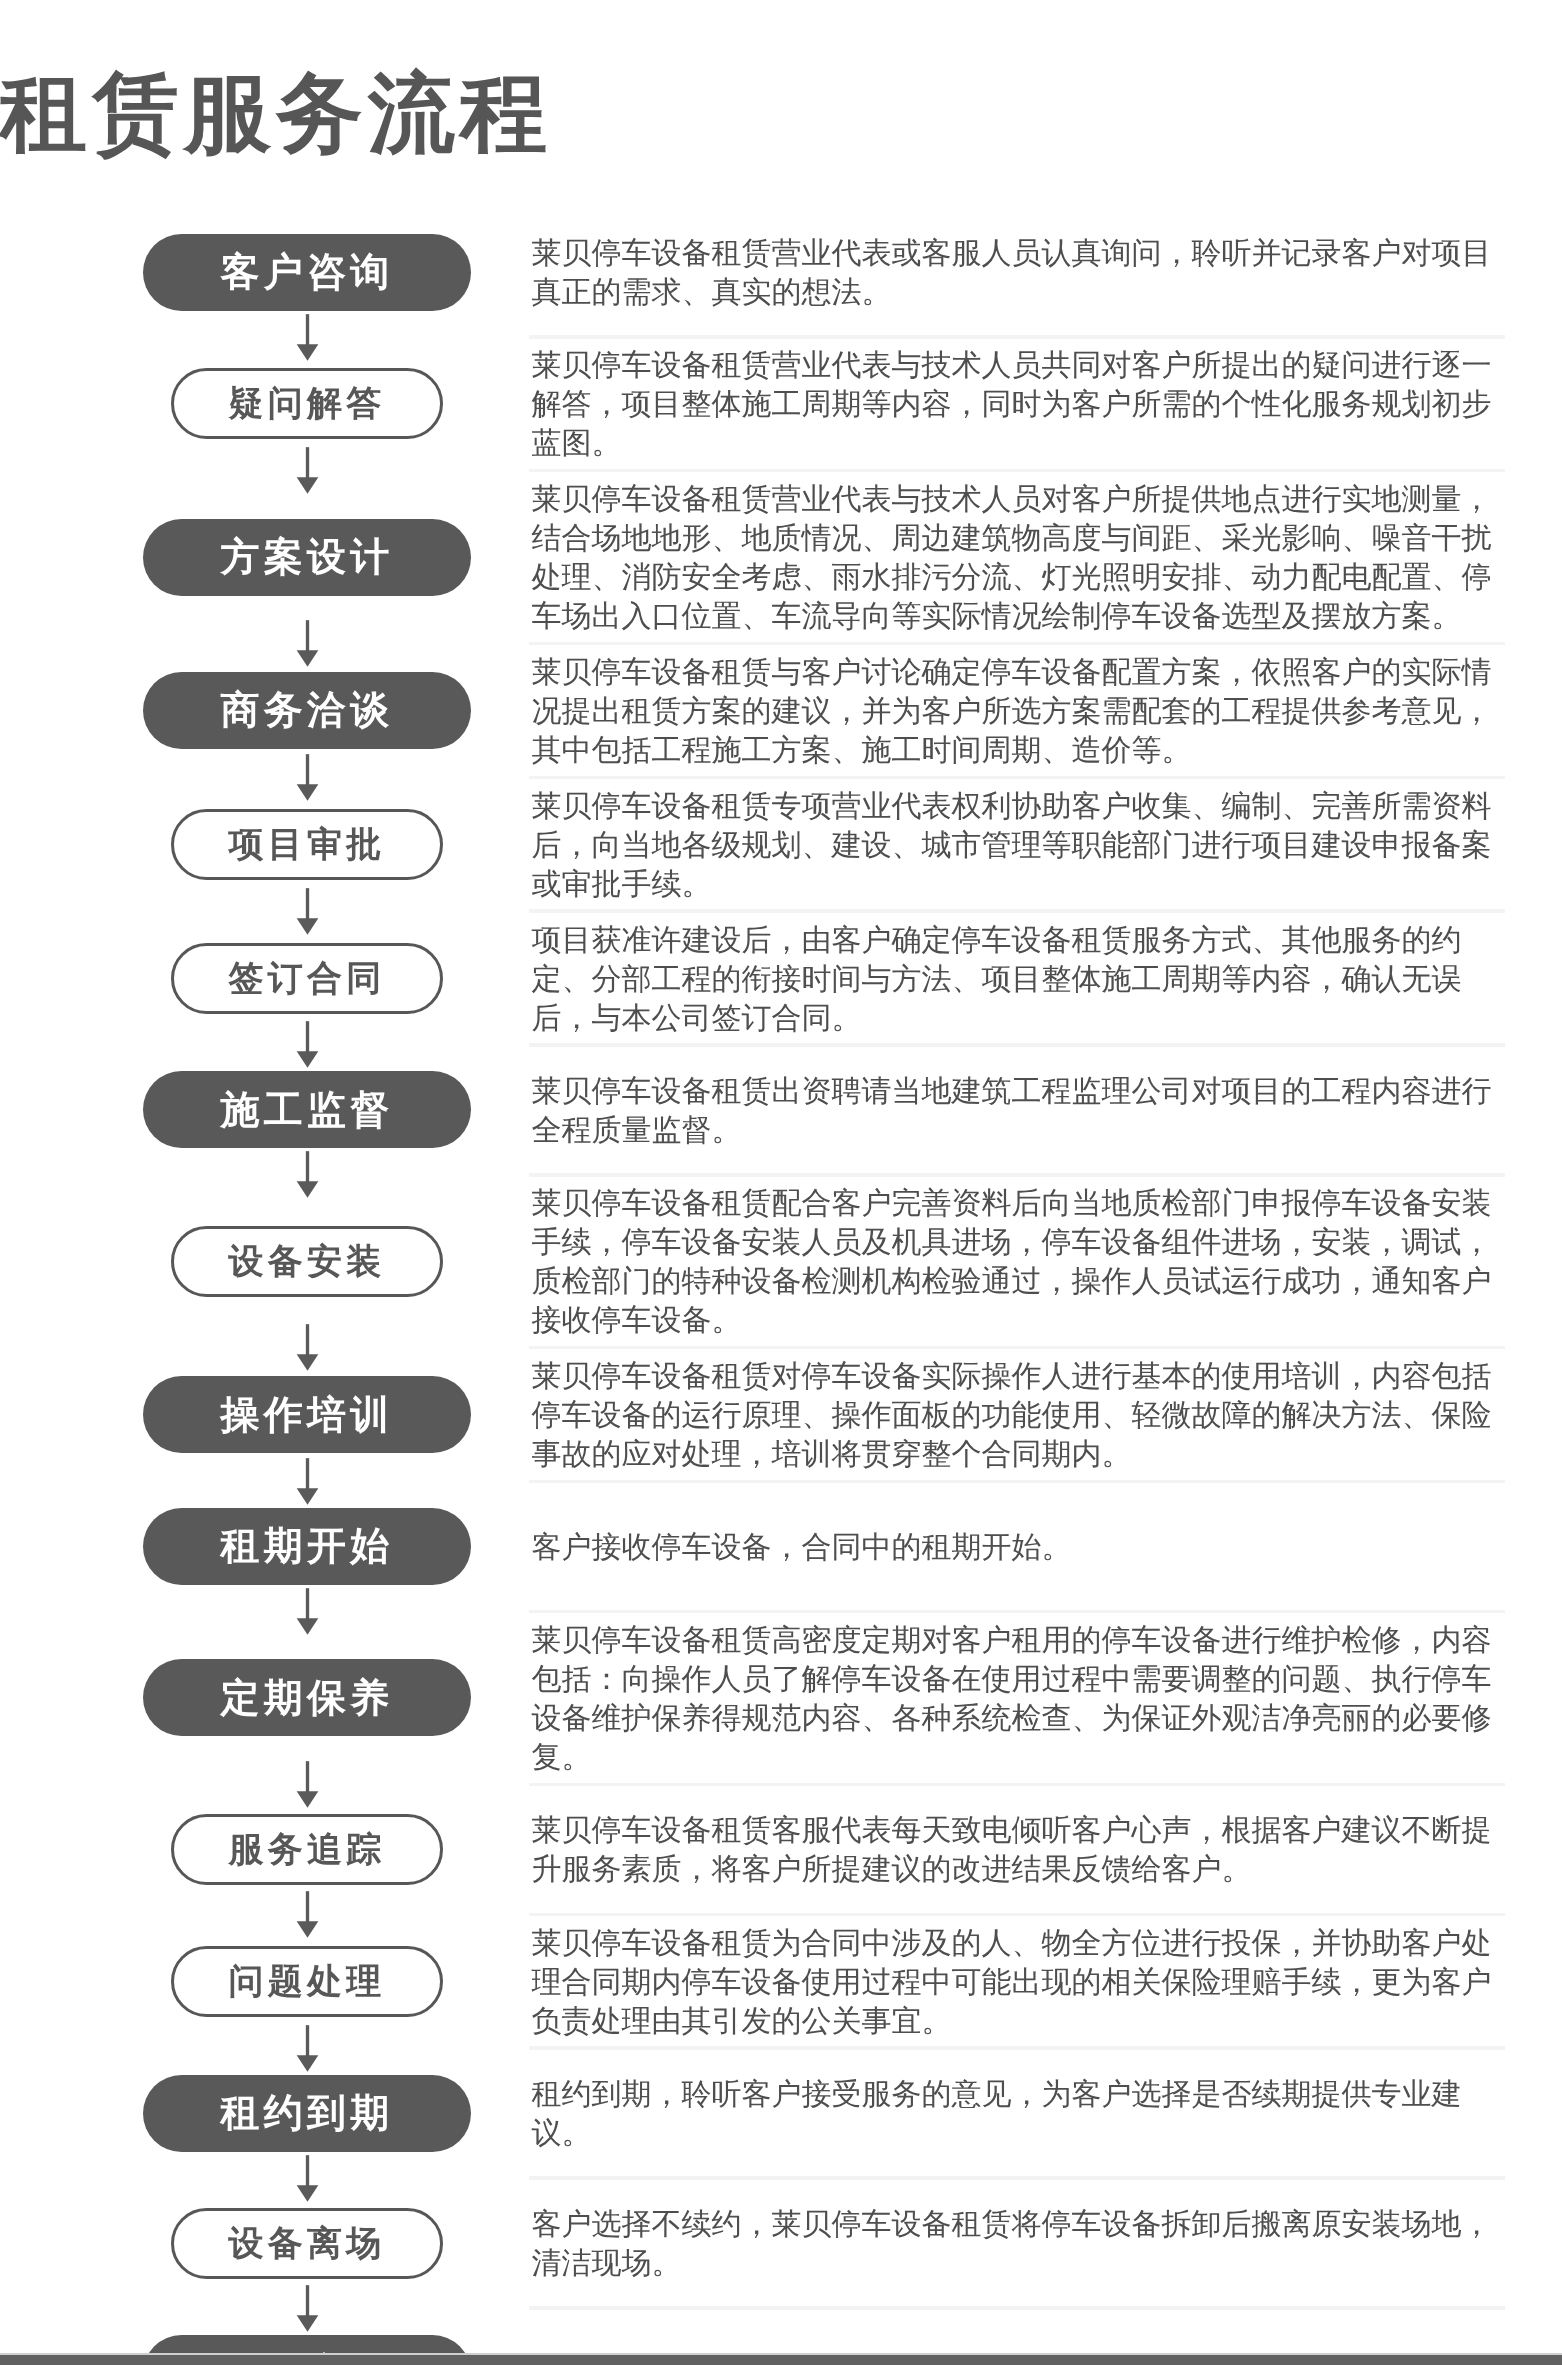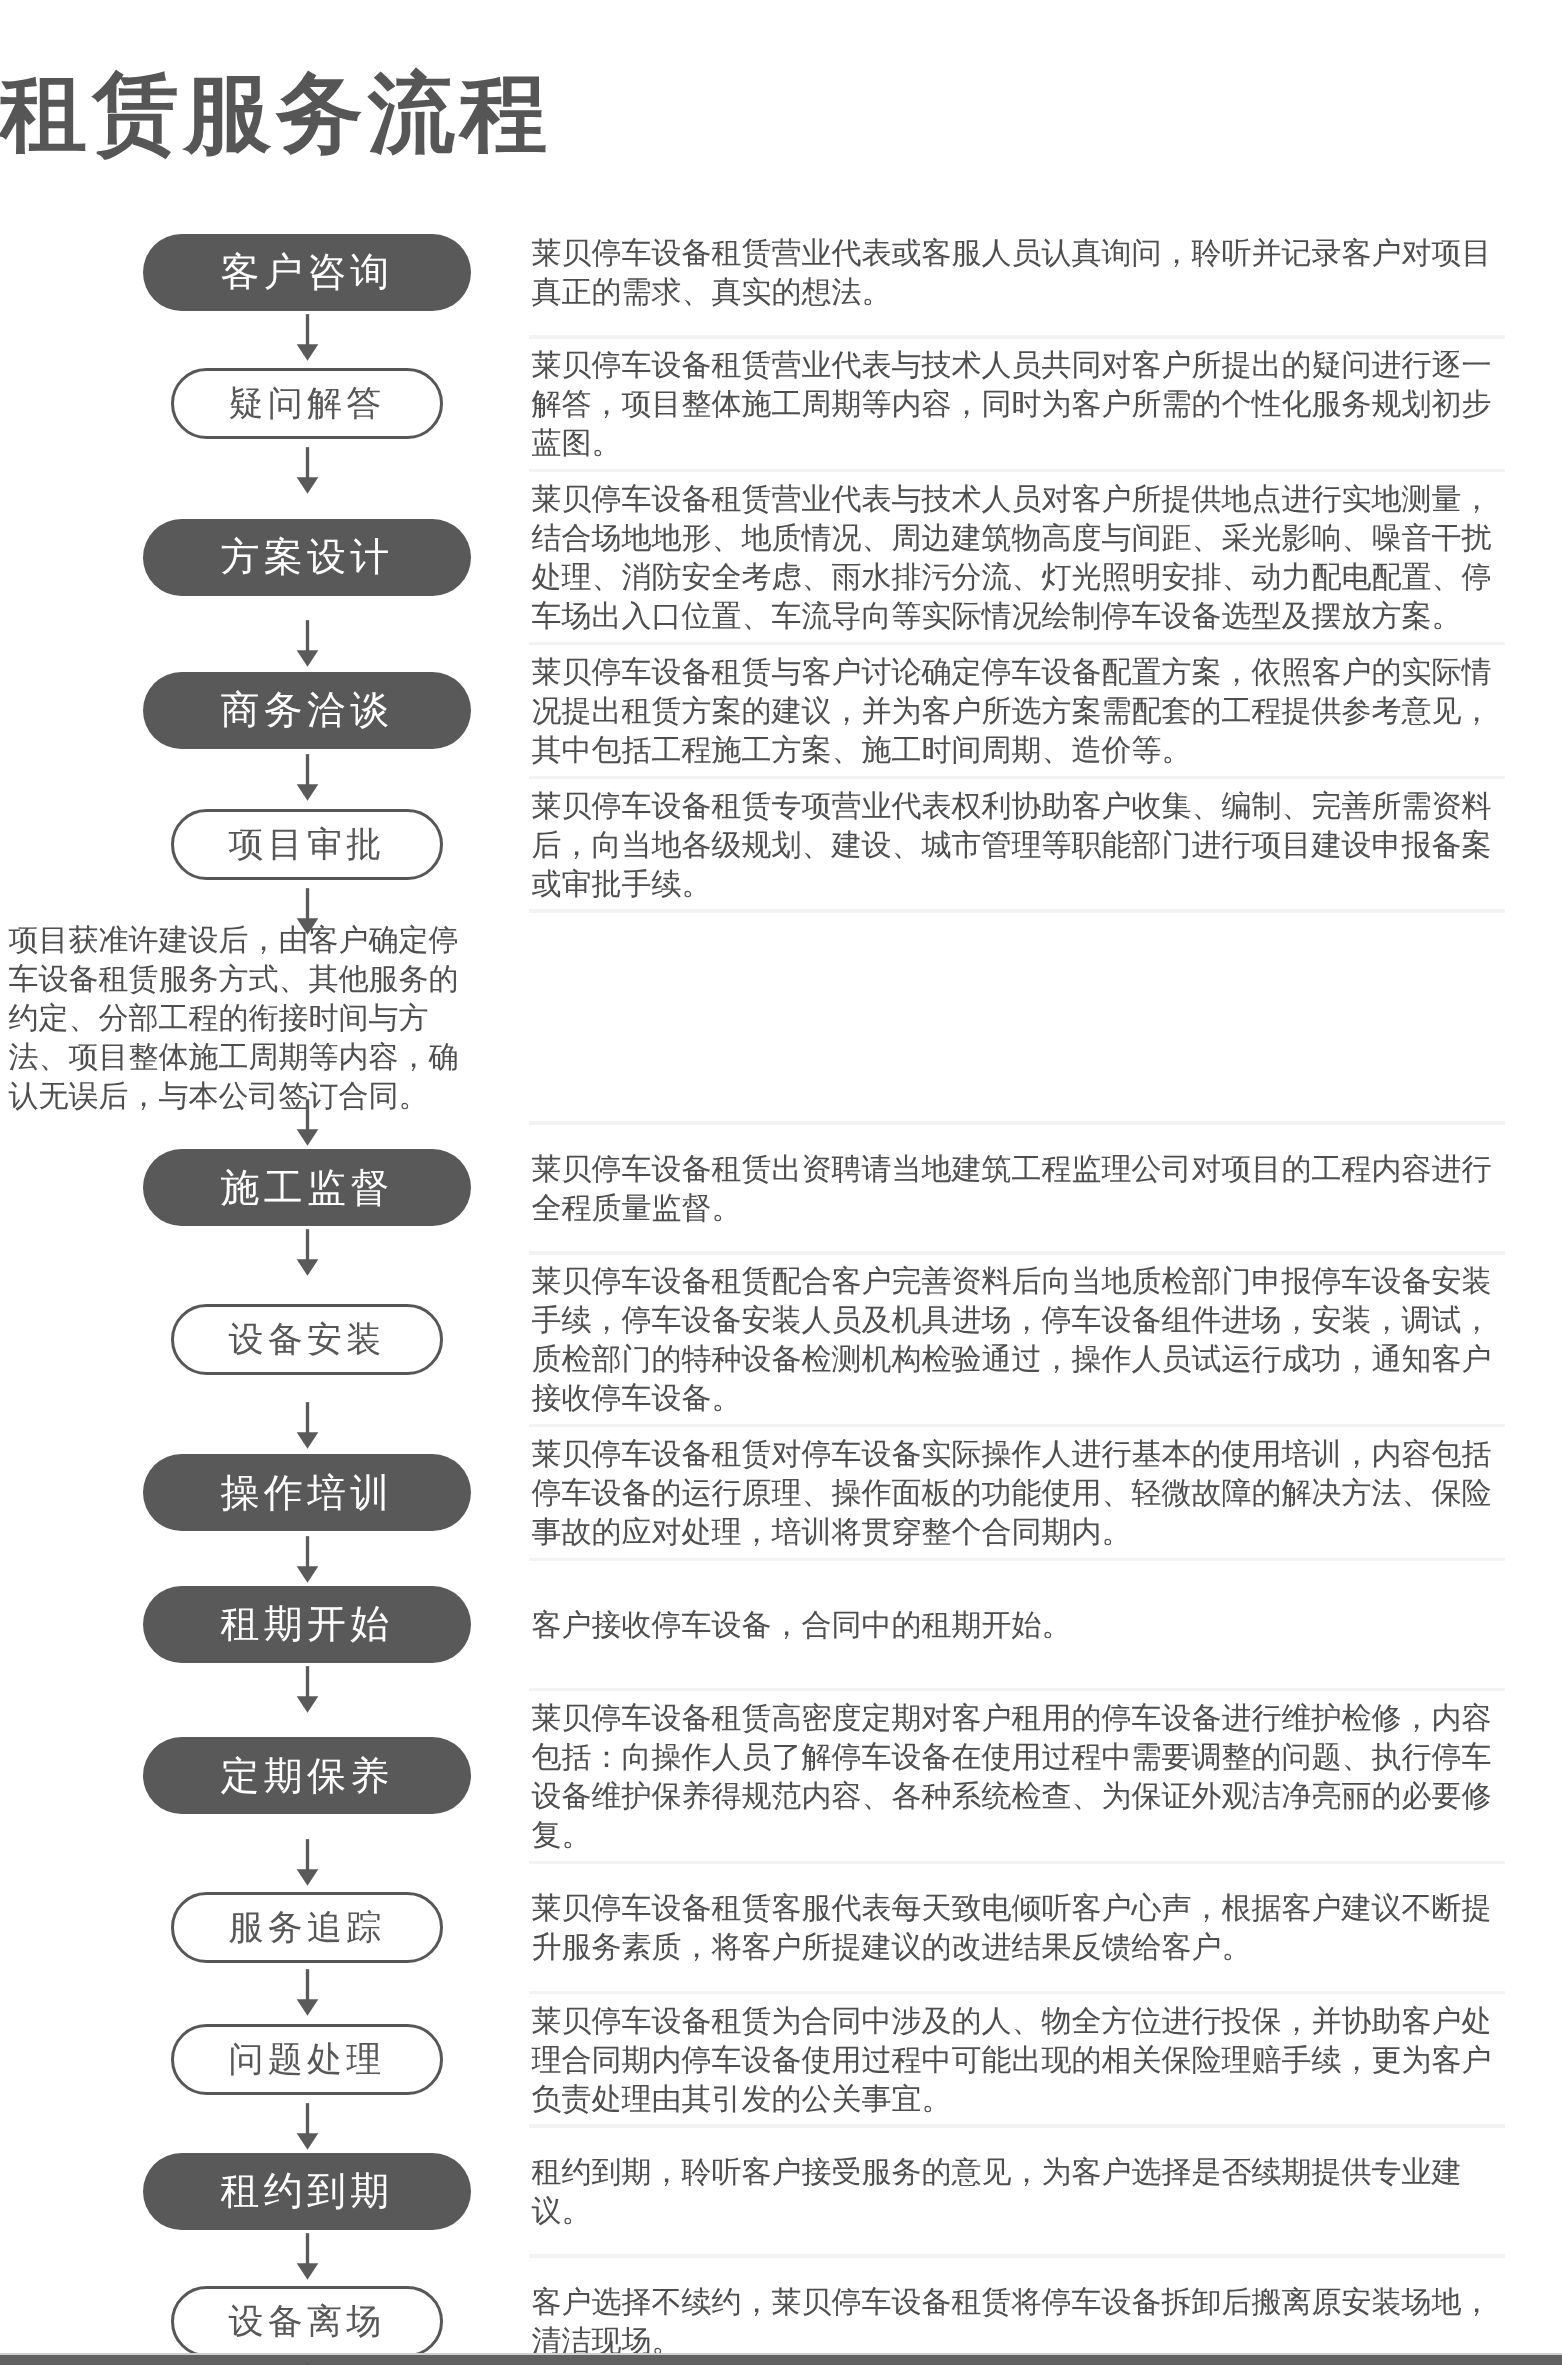--- a/index.html
+++ b/index.html
@@ -35,21 +35,21 @@
   }
   .pill {
     box-sizing: border-box;
     width: 328px;
     height: 77px;
     margin-left: 143px;
     border-radius: 39px;
     display: flex;
     align-items: center;
     justify-content: center;
-    font-weight: normal;
+    font-weight: bold;
     letter-spacing: 4.2px;
     white-space: nowrap;
   }
   .pill.filled {
     background: #595959;
     color: #ffffff;
     font-size: 39px;
   }
   .pill.outlined {
     width: 272px;
@@ -163,20 +163,25 @@
     </div>
     <div class="desc">莱贝停车设备租赁专项营业代表权利协助客户收集、编制、完善所需资料后，向当地各级规划、建设、城市管理等职能部门进行项目建设申报备案或审批手续。</div>
     <div class="separator"></div>
     <svg class="arrow" width="25" height="47" viewBox="0 0 30 56" aria-hidden="true">
       <line x1="15" y1="0" x2="15" y2="38" stroke="#5a5a5a" stroke-width="4"></line>
       <polygon points="2,36 28,36 15,56" fill="#5a5a5a"></polygon>
     </svg>
   </div>
 
   <div class="row">
+    <div class="pill-col">
+      <div class="pill outlined">
+        <span class="pill-label">签订合同</span>
+      </div>
+    </div>
     <div class="desc">项目获准许建设后，由客户确定停车设备租赁服务方式、其他服务的约定、分部工程的衔接时间与方法、项目整体施工周期等内容，确认无误后，与本公司签订合同。</div>
     <div class="separator"></div>
     <svg class="arrow" width="25" height="47" viewBox="0 0 30 56" aria-hidden="true">
       <line x1="15" y1="0" x2="15" y2="38" stroke="#5a5a5a" stroke-width="4"></line>
       <polygon points="2,36 28,36 15,56" fill="#5a5a5a"></polygon>
     </svg>
   </div>
 
   <div class="row">
     <div class="pill-col">

